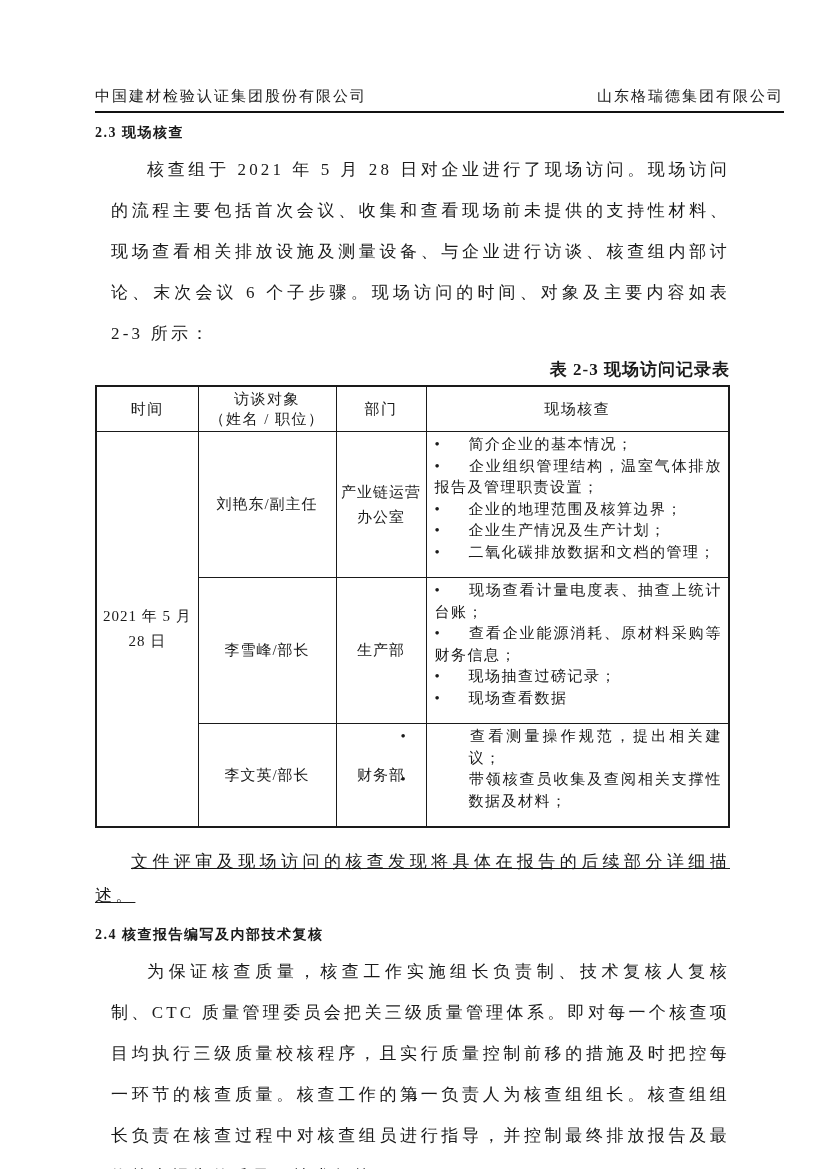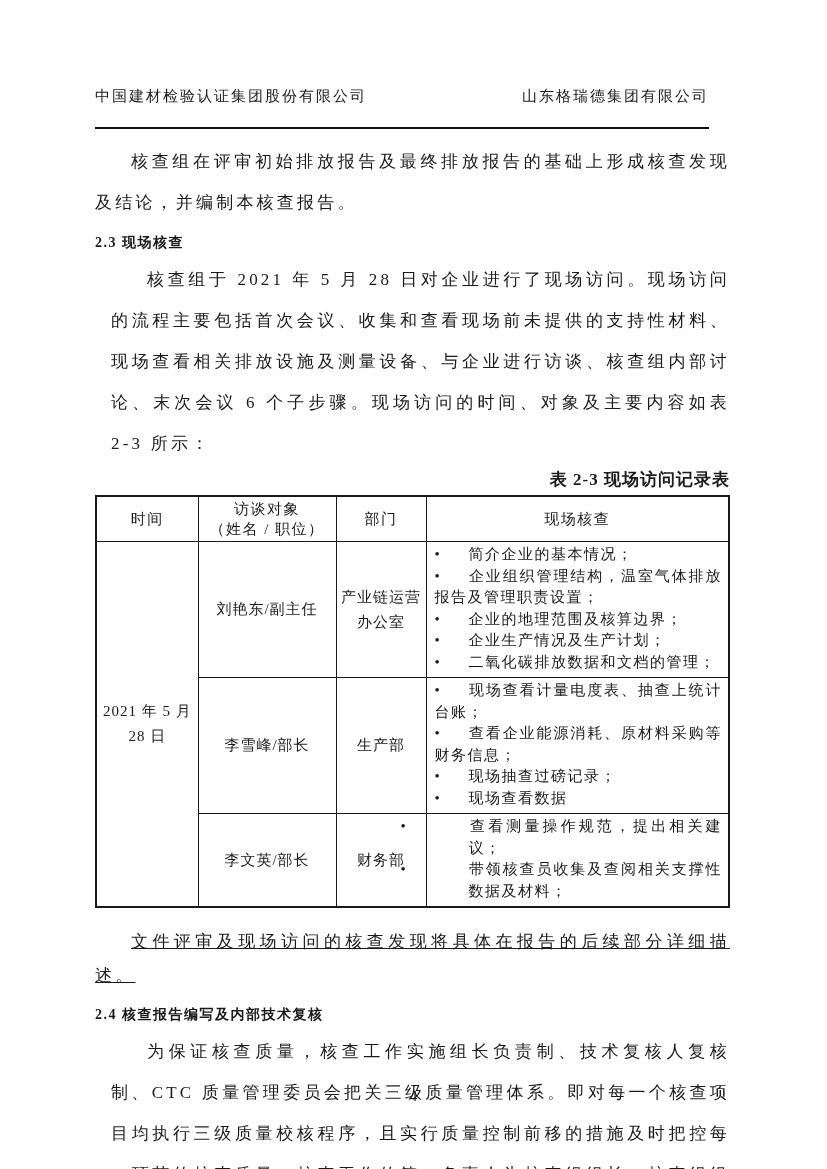--- a/index.html
+++ b/index.html
@@ -8,24 +8,24 @@
     width:827px;height:1169px;
     background:#ffffff;
     color:#1a1a1a;
     font-family:"Liberation Serif","DejaVu Serif",serif;
     overflow:hidden;
     box-sizing:border-box;
   }
   .content{margin:0 97px 0 95px;}
   
   .doc-header{
-    margin:86px 118px 0 95px;
+    margin:86px 43px 0 95px;
     display:flex;justify-content:space-between;align-items:flex-end;
     font-size:15px;letter-spacing:2px;
-    padding-bottom:21px;
+    padding-bottom:5px;
     border-bottom:2px solid #111;
     line-height:20px;
   }
   
   .para{
     font-size:17px;line-height:41px;letter-spacing:3.2px;
     text-align:justify;text-indent:36px;
     margin:0;
   }
   .para.first{margin-top:12px;}
@@ -52,21 +52,21 @@
     vertical-align:middle;
   }
   table.visit th{
     height:40px;text-align:center;line-height:20px;
     white-space:pre-line;padding:2px 4px;
   }
   td.time-cell,td.person-cell,td.dept-cell{
     text-align:center;line-height:25px;padding:2px 4px;
     white-space:pre-line;letter-spacing:1px;
   }
-  td.topics-cell{padding:2px 6px 4px 8px;}
+  td.topics-cell{padding:2px 6px 14px 8px;}
   tr.row-tall{height:130px;}
   tr.row-short{height:68px;}
   .topic{line-height:21.5px;text-align:justify;}
   .bullet{display:inline-block;width:34px;letter-spacing:0;}
   tbody tr:last-child .topic{padding-left:34px;text-indent:-34px;}
   tbody tr:last-child .topic .bullet{display:inline-block;width:34px;}
   
   .page-number{
     position:absolute;left:0;top:1088px;width:100%;
     text-align:center;font-size:15px;
@@ -77,21 +77,20 @@
 
 <div class="page">
 
   <div class="doc-header">
     <span>中国建材检验认证集团股份有限公司</span>
     <span>山东格瑞德集团有限公司</span>
   </div>
 
   <div class="content">
 
-    <p class="para first">核查组在评审初始排放报告及最终排放报告的基础上形成核查发现及结论，并编制本核查报告。</p>
 
     <h2 class="heading">2.3 现场核查</h2>
 
     <p class="para after-section">核查组于 2021 年 5 月 28 日对企业进行了现场访问。现场访问的流程主要包括首次会议、收集和查看现场前未提供的支持性材料、现场查看相关排放设施及测量设备、与企业进行访谈、核查组内部讨论、末次会议 6 个子步骤。现场访问的时间、对象及主要内容如表 2-3 所示：</p>
 
     <div class="tbl-caption">表 2-3 现场访问记录表</div>
 
     <table class="visit">
       <colgroup>
         <col style="width:102px">

